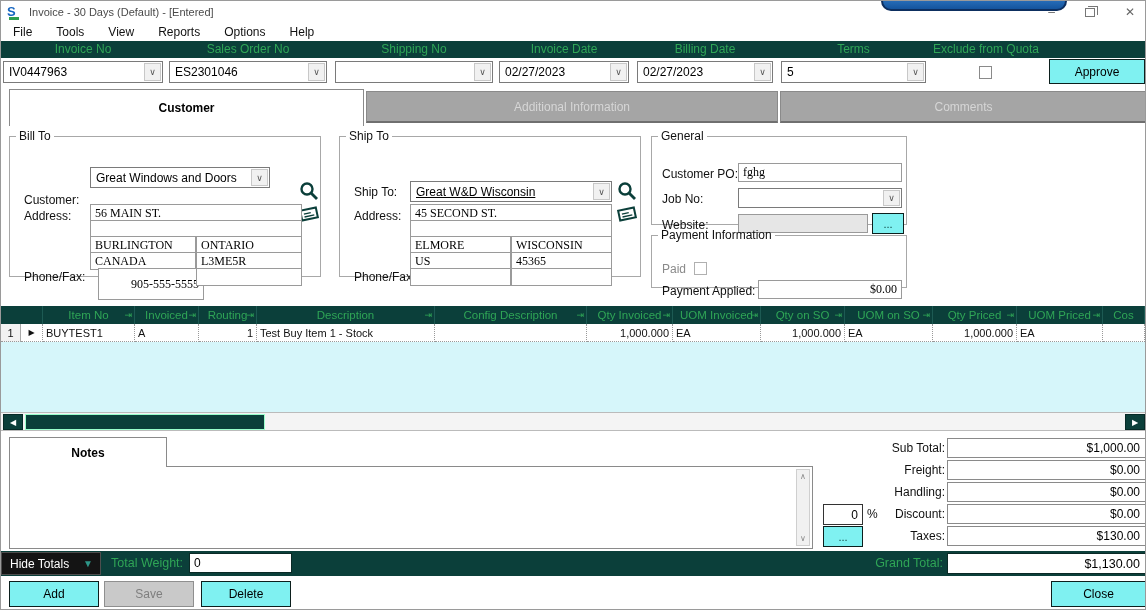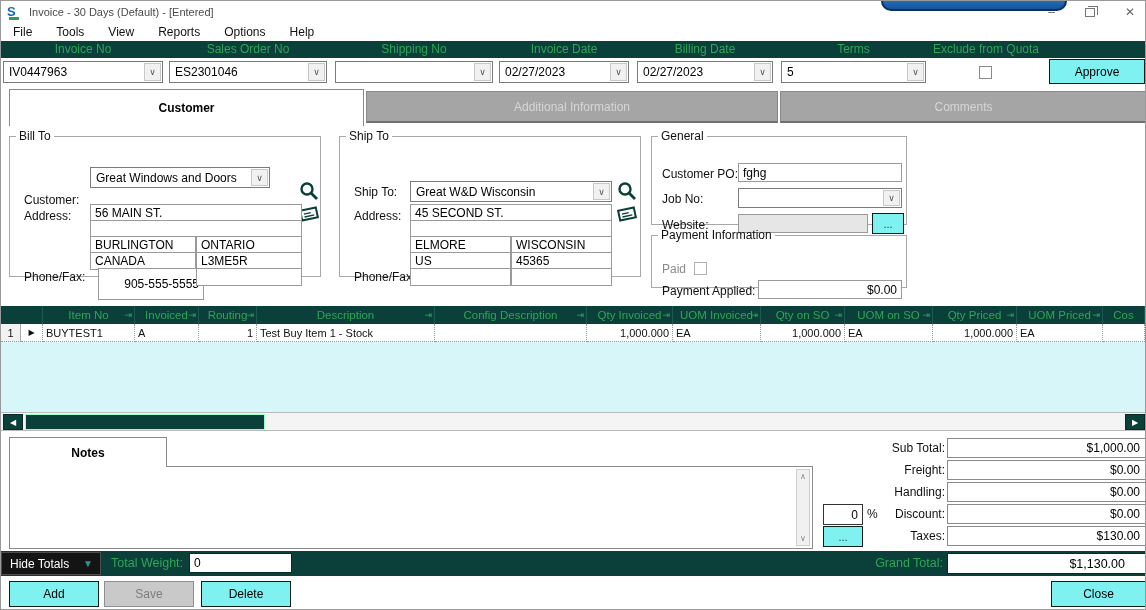--- a/index.html
+++ b/index.html
@@ -42,21 +42,21 @@
 
   
   .tabs{position:absolute;top:88px;left:0;right:0;height:37px;background:#fff;}
   .tab-active{position:absolute;left:8px;top:0;width:355px;height:37px;background:#fff;border:1px solid #8a8a8a;border-bottom:none;display:flex;align-items:center;justify-content:center;font-weight:bold;color:#000;z-index:2;}
   .tab-inactive{position:absolute;top:2px;height:32px;background:#a5a5a5;border:1px solid #8a8a8a;border-bottom:2px solid #6f6f6f;display:flex;align-items:center;justify-content:center;color:#d6d6d6;}
 
   
   fieldset{position:absolute;border:1px solid #a8a8a8;background:#fff;}
   fieldset legend{margin-left:6px;padding:0 3px;font-size:12px;color:#111;}
   .flabel{position:absolute;color:#111;}
-  .box{position:absolute;border:1px solid #9a9a9a;background:#fff;display:flex;align-items:center;padding:8px 4px;overflow:hidden;white-space:nowrap;}
+  .box{position:absolute;border:1px solid #9a9a9a;background:#fff;display:flex;align-items:center;padding:8px 4px;overflow:hidden;white-space:nowrap;font-family:Liberation Serif, serif;}
   .box.right{justify-content:flex-end;}
   .box.dis{background:#e6e6e6;}
   .icon-search svg,.icon-card svg{display:block;}
   .mini-btn{position:absolute;display:flex;align-items:center;justify-content:center;background:var(--cyan);border:1px solid #0c1f1d;font-size:11px;color:#0b3f3a;}
 
   
   .grid{position:absolute;top:305px;left:0;right:0;}
   .grow{display:grid;grid-template-columns:20px 22px 92px 64px 58px 178px 152px 86px 88px 84px 88px 84px 86px 1fr;text-align:center;}
   .ghead{background:var(--teal);height:18px;}
   .ghead .hc{position:relative;display:flex;align-items:center;justify-content:center;color:var(--green);font-size:11.5px;border-right:1px solid #1d5a53;overflow:hidden;white-space:nowrap;}
@@ -83,21 +83,21 @@
   .dots-btn{position:absolute;left:822px;top:525px;width:40px;height:21px;}
 
   
   .footbar{position:absolute;top:550px;left:0;right:0;height:25px;background:var(--teal);}
   .hide-totals{position:absolute;left:0;top:1px;width:100px;height:23px;background:#141414;border:1px solid #4e4e4e;color:#fff;display:flex;align-items:center;padding-left:8px;}
   .hide-totals .tri{position:absolute;right:7px;color:#2e9688;font-size:10px;}
   .greenlbl{color:var(--green);font-size:12.5px;}
   .weightlbl{position:absolute;left:110px;top:5px;}
   .weightbox{position:absolute;left:188px;top:2px;width:103px;height:20px;border:1px solid #0a2a26;background:#fff;display:flex;align-items:center;padding:0 4px;color:#000;}
   .grandlbl{position:absolute;left:820px;top:5px;width:122px;text-align:right;}
-  .grandbox{position:absolute;left:946px;top:2px;width:199px;height:21px;background:#fff;border:1px solid #0a2a26;display:flex;align-items:center;justify-content:flex-end;padding:0 20px;font-size:12.5px;}
+  .grandbox{position:absolute;left:946px;top:2px;width:199px;height:21px;background:#fff;border:1px solid #0a2a26;display:flex;align-items:center;justify-content:flex-end;padding:0 5px;font-size:12.5px;}
 
   .btnrow .btn{position:absolute;top:580px;height:26px;font-size:12px;}
 </style>
 </head>
 <body>
 
 <div class="win">
 
   <div class="titlebar">
     <div class="appicon">S</div>
@@ -210,21 +210,21 @@
         <span>905-555-5555</span>
       </div>
     <div class="box" style="left:186px;top:125px;width:106px;height:16px;">
         <span></span>
       </div>
   </fieldset>
 
   <fieldset style="left:338px;top:128px;width:302px;height:148px;">
     <legend>Ship To</legend>
     <span class="flabel" style="left:14px;top:42px;">Ship To:</span>
-    <div class="combo" style="left:70px;top:38px;width:202px;height:21px;">
+    <div class="combo" style="left:70px;top:38px;width:202px;height:21px;text-decoration:underline;">
       <span>Great W&amp;D Wisconsin</span>
       <span class="arrow">∨</span>
     </div>
     <span class="icon-search" style="position:absolute;left:276px;top:38px;">
       <svg width="22" height="22" viewBox="0 0 22 22">
           <circle cx="9" cy="8" r="5.5" fill="none" stroke="#0b3f3a" stroke-width="2.4"></circle>
           <line x1="13" y1="12" x2="19" y2="18" stroke="#0b3f3a" stroke-width="2.8"></line>
         </svg>
     </span>
     <span class="icon-card" style="position:absolute;left:276px;top:62px;">

